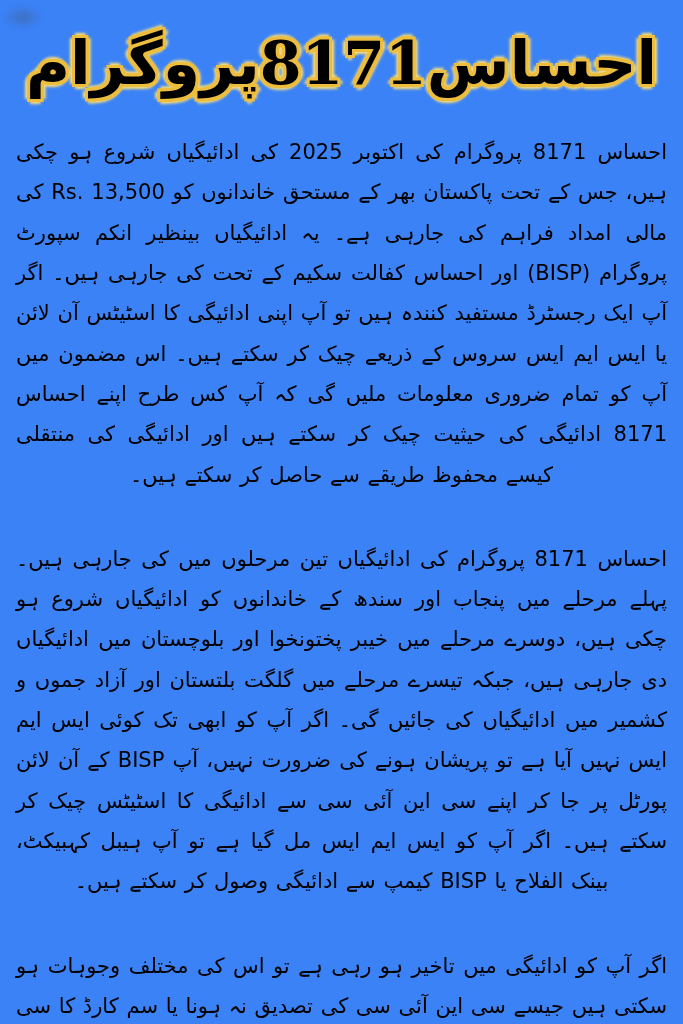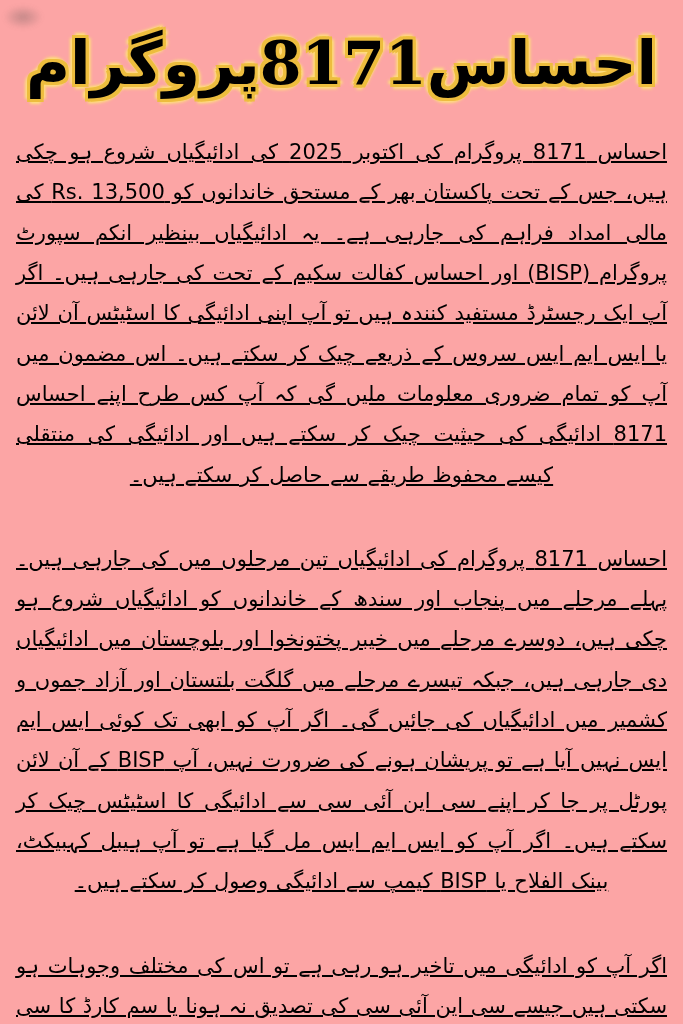--- a/index.html
+++ b/index.html
@@ -7,21 +7,21 @@
     padding: 0;
     width: 683px;
     height: 1024px;
     background: #ffffff;
     overflow: hidden;
   }
   .page {
     position: relative;
     width: 683px;
     height: 1024px;
-    background: #fca5a5;
+    background: #3b82f6;
     font-family: "DejaVu Sans", sans-serif;
     color: #000000;
   }
   .scan-artifact {
     position: absolute;
     top: 5px;
     left: 3px;
     width: 40px;
     height: 24px;
     background: radial-gradient(ellipse at center, rgba(70,70,70,0.30), rgba(70,70,70,0) 70%);
@@ -50,21 +50,20 @@
     padding: 14px 16px 0;
   }
   .para {
     direction: rtl;
     text-align: justify;
     text-align-last: center;
     font-size: 21px;
     line-height: 1.92;
     margin: 0 0 44px 0;
     word-spacing: 1px;
-    text-decoration: underline;
   }
   .para:last-child {
     margin-bottom: 0;
   }
 </style>
 </head>
 <body>
 
 <div class="page">
   <div class="scan-artifact"></div>

